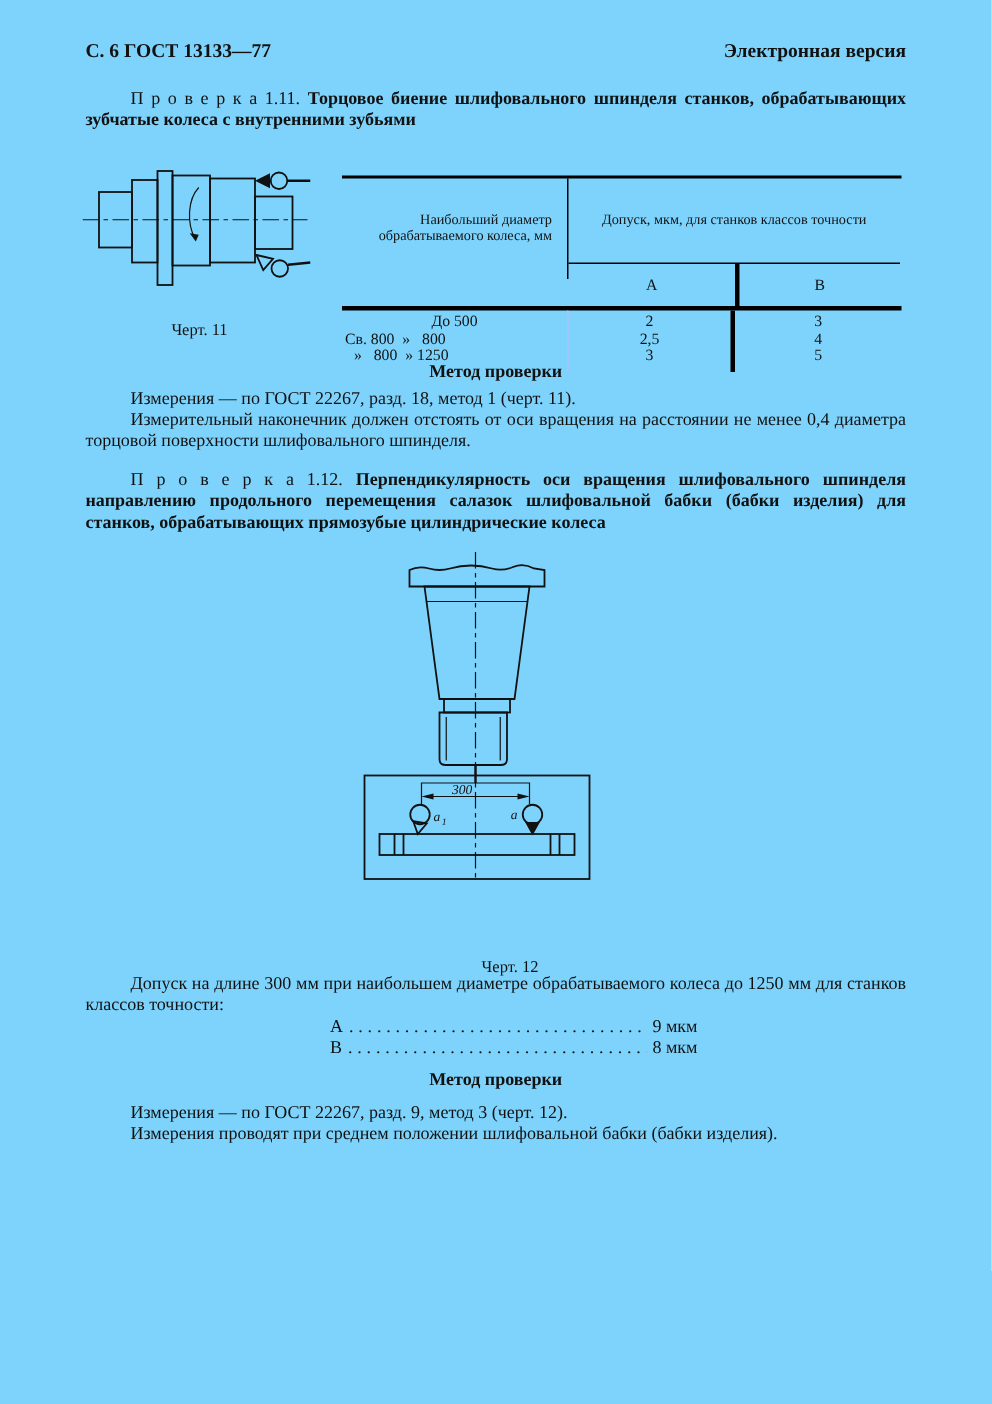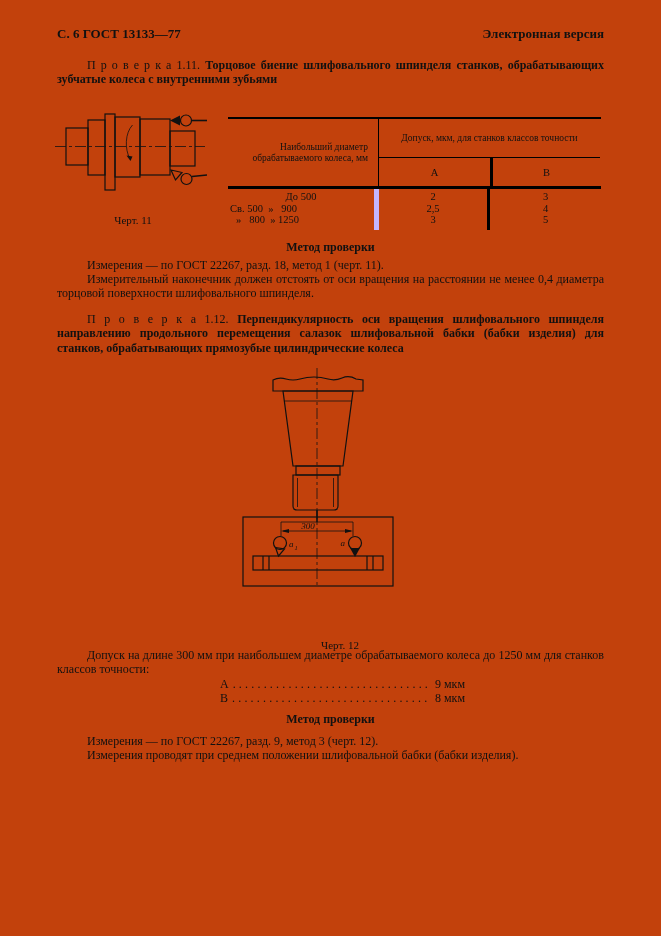--- a/index.html
+++ b/index.html
@@ -1,17 +1,17 @@
 <!DOCTYPE html>
 <html><head>
 <meta charset="utf-8">
 <style>
   html,body{margin:0;padding:0;background:#e8e8e8;}
   .page{
-    position:relative;width:661px;height:936px;background:#c2410c;
+    position:relative;width:661px;height:936px;background:#7dd3fc;
     margin:0 auto;overflow:hidden;
     font-family:"Liberation Serif","DejaVu Serif",serif;
     color:#111;
   }
   .abs{position:absolute;}
   
   .hdr-left{left:57px;top:26px;font-size:13px;font-weight:bold;}
   .hdr-right{left:304px;top:26px;width:300px;text-align:right;font-size:13px;font-weight:bold;}
   
   .para{left:57px;width:547px;font-size:12px;line-height:14.4px;text-align:justify;}
@@ -22,27 +22,27 @@
   
   .tbl-label{left:304px;top:98px;width:297px;text-align:right;font-size:11px;}
   
   .fig11{left:55px;top:111px;}
   .fig11-cap{left:57px;top:214px;width:152px;text-align:center;font-size:11px;}
   
   .tbl{left:228px;top:117px;width:373px;border-top:2px solid #000;font-size:9.5px;line-height:11px;}
   .tbl-head{display:flex;}
   .tbl-c1h{width:151px;border-right:1px solid #000;display:flex;align-items:center;justify-content:center;text-align:right;height:67px;box-sizing:border-box;padding:0 10px;}
   .tbl-c2h{width:221px;}
-  .tbl-c2top{height:39px;border-bottom:1px solid #000;display:flex;align-items:center;justify-content:center;text-align:center;box-sizing:border-box;padding:0 14px;}
+  .tbl-c2top{height:57px;border-bottom:1px solid #000;display:flex;align-items:center;justify-content:center;text-align:center;box-sizing:border-box;padding:0 14px;}
   .tbl-sub{display:flex;height:28px;}
   .tbl-subA{width:111px;border-right:3px solid #000;display:flex;align-items:center;justify-content:center;font-size:10.5px;}
   .tbl-subB{flex:1;display:flex;align-items:center;justify-content:center;font-size:10.5px;}
   .tbl-rule{height:3px;background:#000;}
   .tbl-body{display:flex;font-size:10.5px;line-height:11.5px;}
-  .tbl-bc1{width:151px;border-right:5px solid #c4b5fd;padding:2px 0 4px 0;box-sizing:border-box;}
+  .tbl-bc1{width:151px;border-right:1px solid #c4b5fd;padding:2px 0 4px 0;box-sizing:border-box;}
   .tbl-bcA{width:111px;border-right:3px solid #000;text-align:center;padding:2px 0 4px 0;box-sizing:border-box;}
   .tbl-bcB{flex:1;text-align:center;padding:2px 0 4px 0;}
   .row-c{text-align:center;white-space:pre;}
   .row-l{text-align:left;white-space:pre;padding-left:2px;}
   .row-l2{text-align:left;white-space:pre;padding-left:8px;}
   
   .method{left:57px;width:547px;text-align:center;font-weight:bold;font-size:12px;}
   .m1{top:240px;}
   .m2{top:712px;}
   .mp1a{top:258px;}
@@ -118,21 +118,21 @@
         <div class="tbl-sub">
           <div class="tbl-subA">А</div>
           <div class="tbl-subB">В</div>
         </div>
       </div>
     </div>
     <div class="tbl-rule"></div>
     <div class="tbl-body">
       <div class="tbl-bc1">
         <div class="row-c">До 500</div>
-        <div class="row-l">Св. 500  »   900</div>
+        <div class="row-l">Св. 800  »   800</div>
         <div class="row-l2">»   800  » 1250</div>
       </div>
       <div class="tbl-bcA">
         <div>2</div>
         <div>2,5</div>
         <div>3</div>
       </div>
       <div class="tbl-bcB">
         <div>3</div>
         <div>4</div>

